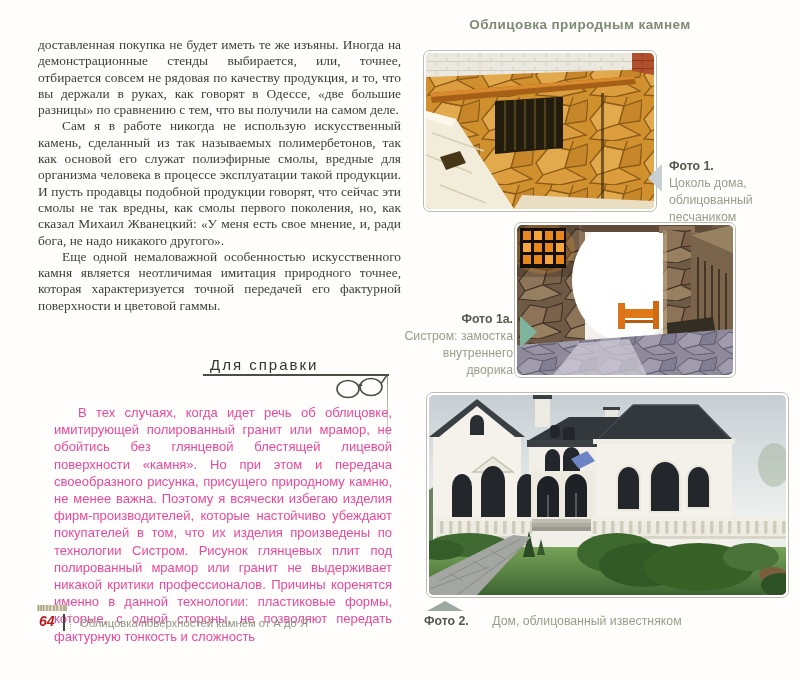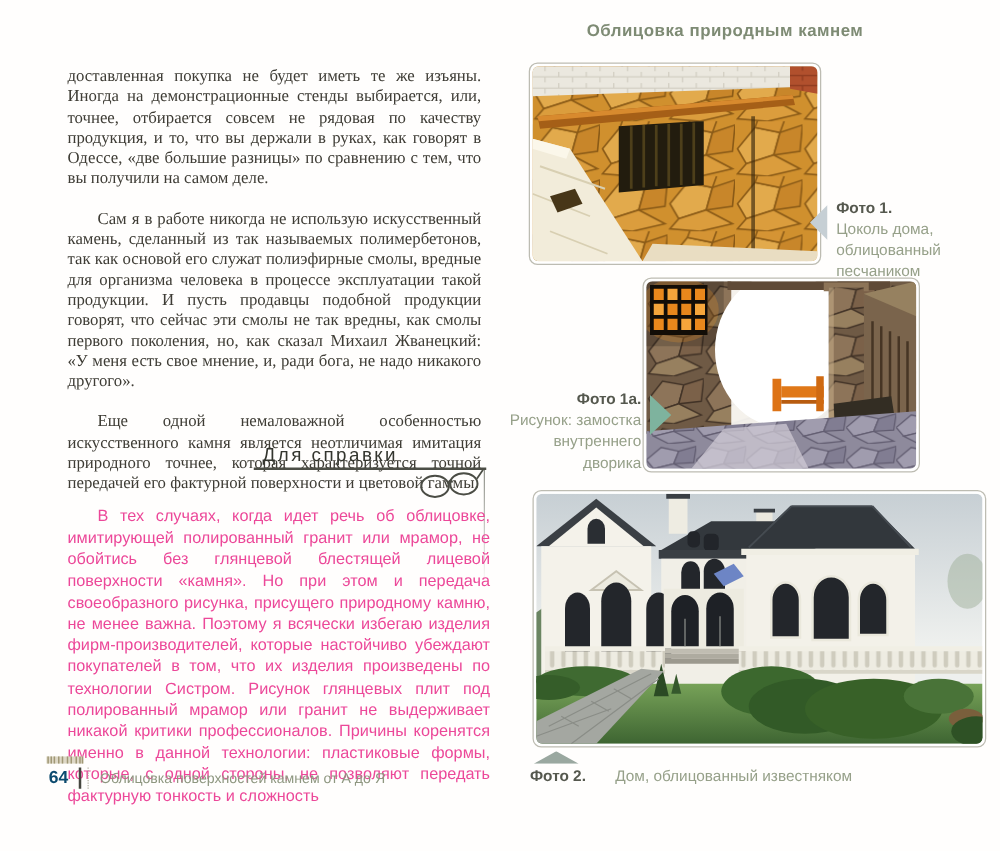--- a/index.html
+++ b/index.html
@@ -3,21 +3,21 @@
 <meta charset="utf-8">
 <style>
   html,body{margin:0;padding:0;background:#ffffff;}
   #page{position:relative;width:800px;height:681px;background:#fffefd;overflow:hidden;
         font-family:"Liberation Sans",sans-serif;}
 
   
   .body-text{position:absolute;left:38px;top:37px;width:363px;
              font-family:"Liberation Serif",serif;font-size:13.4px;line-height:16.3px;
              color:#3e3c35;text-align:justify;}
-  .body-text p{margin:16px;}
+  .body-text p{margin:0;}
   .body-text p.indent{text-indent:24px;}
 
   
   .spravka-title{position:absolute;left:210px;top:356px;
                  font-weight:normal;font-size:15px;letter-spacing:2px;color:#33352e;}
   .spravka-underline{position:absolute;left:203px;top:374px;width:186px;height:2px;background:#4c4e46;}
   .glasses{position:absolute;left:334px;top:372px;width:54px;height:30px;}
   .spravka-vline{position:absolute;left:387px;top:376px;width:1px;height:92px;
                  background:linear-gradient(#91938b,rgba(145,147,139,0));}
   .spravka-body{position:absolute;left:54px;top:404px;width:338px;
@@ -42,21 +42,21 @@
   .caption{position:absolute;font-size:12.3px;line-height:17px;color:#96a089;}
   .caption .cap-title{font-weight:bold;color:#55584e;}
   #caption1{left:669px;top:158px;width:114px;}
   #caption1a{left:398px;top:311px;width:115px;text-align:right;}
   #caption2{left:424px;top:613px;width:360px;}
   #caption2 .cap-title{display:inline;}
   #caption2 .cap-body{display:inline;margin-left:20px;}
 
   
   .footer-stamp{position:absolute;left:37px;top:605px;line-height:0;}
-  .footer-num{position:absolute;left:39px;top:613px;font-weight:bold;font-size:14px;color:#0c4a6e;}
+  .footer-num{position:absolute;left:39px;top:613px;font-weight:bold;font-size:14px;color:#b91c1c;font-style:italic;}
   .footer-divider{position:absolute;left:63px;top:614px;width:5px;height:17px;
                   border-left:2px solid #45463f;border-right:1px dotted #b3b0a3;}
   .footer-title{position:absolute;left:80px;top:617px;font-weight:normal;font-size:11.3px;color:#8e9780;}
 </style>
 </head>
 <body>
 
 <div id="page">
 
   <div class="body-text">
@@ -261,21 +261,21 @@
         <polygon points="18,0 36,10 0,10" fill="#9aa8a0"></polygon>
       </svg>
   </span>
 
   <div class="caption" id="caption1">
     <div class="cap-title">Фото 1.</div>
     <div class="cap-body">Цоколь дома, облицованный песчаником</div>
   </div>
   <div class="caption" id="caption1a">
     <div class="cap-title">Фото 1а.</div>
-    <div class="cap-body">Рисунок: замостка внутреннего дворика</div>
+    <div class="cap-body">Систром: замостка внутреннего дворика</div>
   </div>
   <div class="caption" id="caption2">
     <span class="cap-title">Фото 2.</span>
     <span class="cap-body">Дом, облицованный известняком</span>
   </div>
 
   <span class="footer-stamp">
     <svg width="30" height="6" viewBox="0 0 30 6">
       <rect width="30" height="6" fill="#ded8c6"></rect>
       <path d="M1.5,0 V6 M4,0 V6 M6.5,0 V6 M10,0 V6 M13,0 V6 M17,0 V6 M20,0 V6 M24,0 V6 M27,0 V6 M29,0 V6" stroke="#a09876" stroke-width="1.2"></path>

